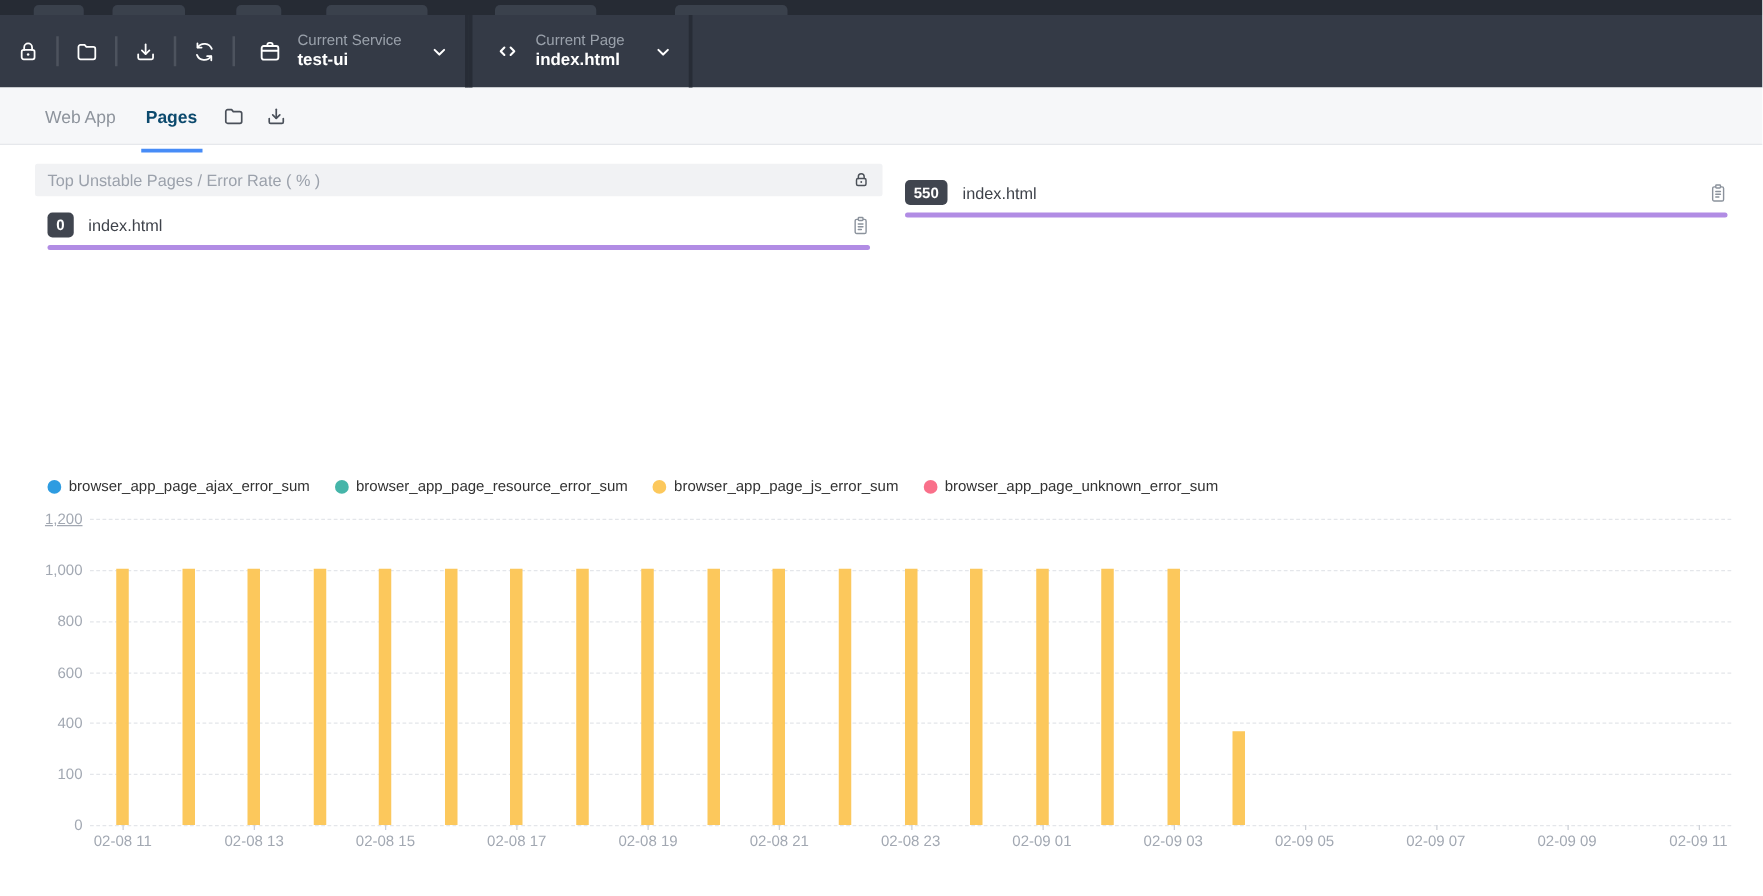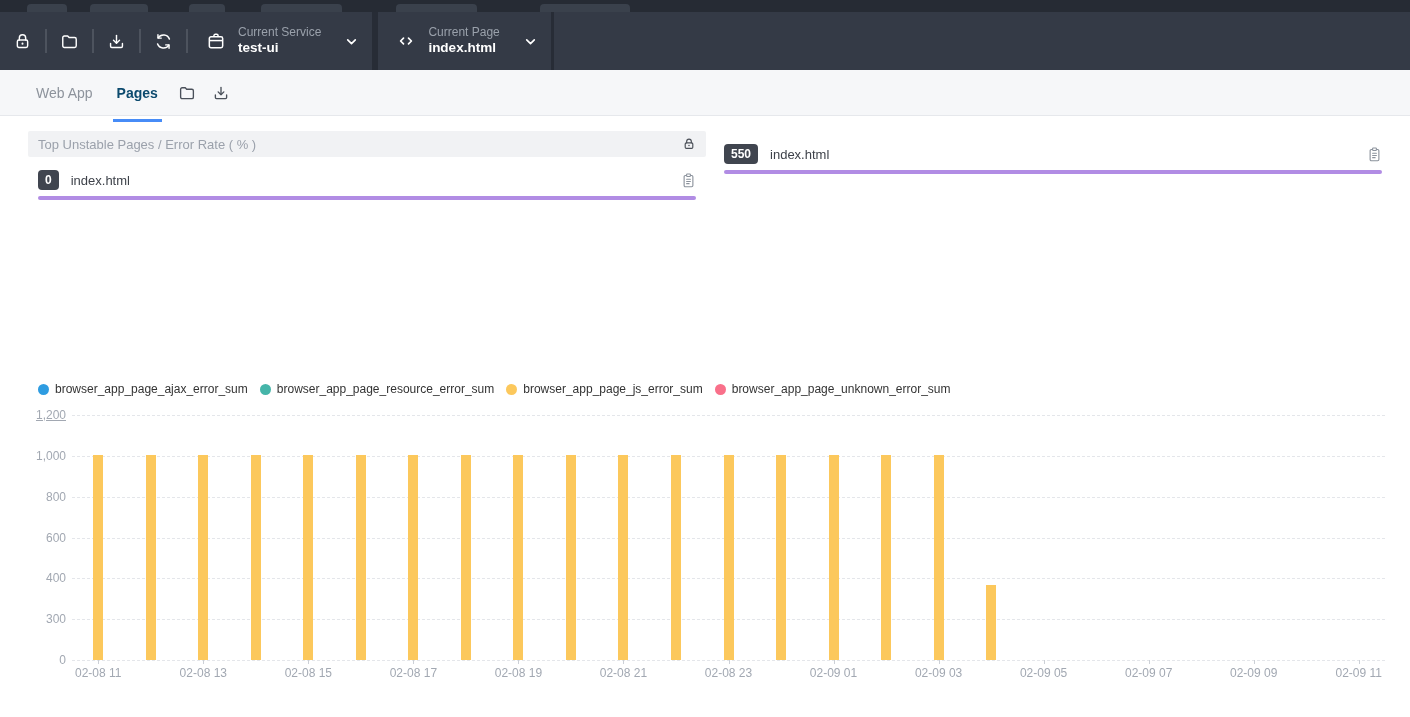--- a/index.html
+++ b/index.html
@@ -40,21 +40,21 @@
   .panel-lock { display:flex; align-items:center; cursor:pointer; }
   .row-item { display:flex; align-items:center; margin:13px 10px 0 10px; }
   .row-badge { background:#40454f; color:#fff; font-size:12px; font-weight:bold;
     border-radius:4px; padding:3px 7px; min-width:20px; text-align:center; }
   .row-name { font-size:13px; color:#3e424a; margin-left:12px; flex:1; }
   .row-copy { display:flex; align-items:center; cursor:pointer; }
   .row-bar { height:4px; border-radius:3px; margin:6px 10px 0 10px; }
 
   
   .chart-panel { margin:182px 18px 0 28px; }
-  .legend { display:flex; align-items:center; gap:12px; margin:20px 0 0 10px; }
+  .legend { display:flex; align-items:center; gap:20px; margin:20px 0 0 10px; }
   .legend-item { display:flex; align-items:center; gap:6px; cursor:pointer; }
   .legend-dot { width:11px; height:11px; border-radius:50%; }
   .legend-label { font-size:12px; color:#333; }
 
   .chart { position:relative; width:1364px; height:276px; margin-top:9px; }
   .gridline { position:absolute; border-top:1px dashed #e4e6ea; height:0; }
   .ytick-label { position:absolute; width:38px; text-align:right; font-size:12px; color:#a2a8b2; }
   .xtick-label { position:absolute; font-size:12px; color:#a2a8b2; transform:translateX(-50%); white-space:nowrap; }
   .xtick-mark { position:absolute; width:1px; height:4px; background:#ccd0d6; }
   .bar { position:absolute; }
@@ -225,21 +225,21 @@
       </span>
       <span class="legend-item">
         <span class="legend-dot" style="background: rgb(249, 112, 138);"></span>
         <span class="legend-label">browser_app_page_unknown_error_sum</span>
       </span>
     </div>
   <div class="chart" id="chart">
       <div class="gridline" style="left: 44px; width: 1313px; top: 255px;"></div>
       <div class="ytick-label" style="left: 0px; top: 248px;">0</div>
       <div class="gridline" style="left: 44px; width: 1313px; top: 214.167px;"></div>
-      <div class="ytick-label" style="left: 0px; top: 207.167px;">300</div>
+      <div class="ytick-label" style="left: 0px; top: 207.167px;">100</div>
       <div class="gridline" style="left: 44px; width: 1313px; top: 173.333px;"></div>
       <div class="ytick-label" style="left: 0px; top: 166.333px;">400</div>
       <div class="gridline" style="left: 44px; width: 1313px; top: 132.5px;"></div>
       <div class="ytick-label" style="left: 0px; top: 125.5px;">600</div>
       <div class="gridline" style="left: 44px; width: 1313px; top: 91.6667px;"></div>
       <div class="ytick-label" style="left: 0px; top: 84.6667px;">800</div>
       <div class="gridline" style="left: 44px; width: 1313px; top: 50.8333px;"></div>
       <div class="ytick-label" style="left: 0px; top: 43.8333px;">1,000</div>
       <div class="gridline" style="left: 44px; width: 1313px; top: 10px;"></div>
       <div class="ytick-label" style="left: 0px; top: 3px; text-decoration: underline;">1,200</div>

